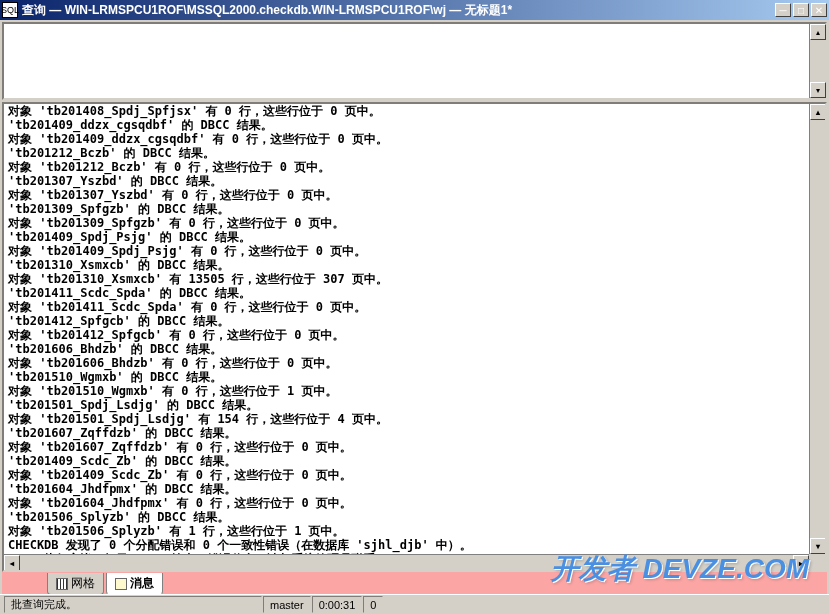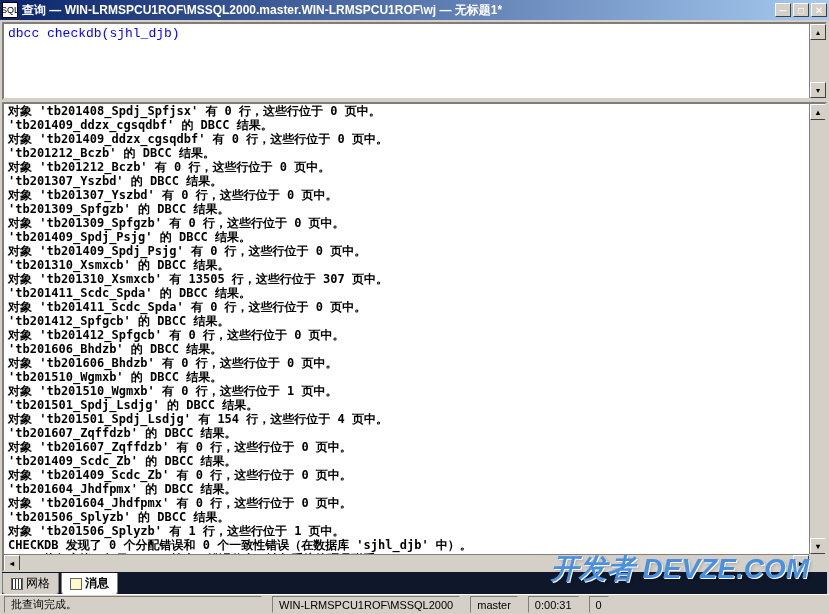--- a/index.html
+++ b/index.html
@@ -99,22 +99,23 @@
 .scroll-corner {
   position: absolute; right: 0; bottom: 0; width: 16px; height: 16px;
   background: #d4d0c8;
 }
 
 .tabs-bar {
   height: 22px;
   margin: 0 2px;
   display: flex;
   align-items: flex-start;
-  background: #0f172a;
+  background: #fca5a5;
   padding-top: 1px;
+  padding-left: 45px;
 }
 .tab {
   border: 1px solid #808080;
   border-top: none;
   border-radius: 0 0 4px 4px;
   padding: 2px 8px;
   background: #d4d0c8;
   display: flex;
   align-items: center;
   gap: 3px;
@@ -135,21 +136,20 @@
 .tab-icon.grid { background: repeating-linear-gradient(90deg,#333 0 1px,#fff 1px 3px), repeating-linear-gradient(0deg,#333 0 1px,#fff 1px 3px); }
 .tab-icon.msg { background: #fffacd; }
 
 .statusbar {
   height: 20px;
   background: #d4d0c8;
   border-top: 1px solid #fff;
   display: flex;
   align-items: center;
   padding: 8px 4px;
-  gap: 9px;
 }
 .status-cell {
   border: 1px inset #d4d0c8;
   padding: 1px 6px;
   height: 17px;
   font-size: 11px;
   display: flex;
   align-items: center;
   margin-right: 1px;
 }
@@ -166,30 +166,29 @@
   text-shadow: 1px 1px 0 #fff, 2px 2px 3px rgba(0,0,0,.2);
   pointer-events: none;
   z-index: 100;
 }
 </style>
 </head>
 <body>
 
 <div class="titlebar">
   <div class="titlebar-icon">SQL</div>
-  <div class="titlebar-text">查询 — WIN-LRMSPCU1ROF\MSSQL2000.master.WIN-LRMSPCU1ROF\wj — 无标题1*</div>
+  <div class="titlebar-text">查询 — WIN-LRMSPCU1ROF\MSSQL2000.checkdb.WIN-LRMSPCU1ROF\wj — 无标题1*</div>
   <div class="titlebar-btns">
     <div class="titlebar-btn">─</div>
     <div class="titlebar-btn">□</div>
     <div class="titlebar-btn">✕</div>
   </div>
 </div>
 
 <div class="query-editor">
-  <div class="query-editor-text">dbcc checkdb(sjhl_djb)</div>
   <div class="scrollbar-v">
     <div class="scroll-arrow">▴</div>
     <div class="scroll-arrow">▾</div>
   </div>
 </div>
 
 <div class="results-pane">
   <div class="results-content" id="results-content">对象 'tb201408_Spdj_Spfjsx' 有 0 行，这些行位于 0 页中。
 'tb201409_ddzx_cgsqdbf' 的 DBCC 结果。
 对象 'tb201409_ddzx_cgsqdbf' 有 0 行，这些行位于 0 页中。
@@ -240,19 +239,18 @@
     <span>网格</span>
   </div>
   <div class="tab active">
     <span class="tab-icon msg"></span>
     <span>消息</span>
   </div>
 </div>
 
 <div class="statusbar">
   <div class="status-cell first">批查询完成。</div>
-  <div class="status-cell">WIN-LRMSPCU1ROF\MSSQL2000</div>
   <div class="status-cell">master</div>
   <div class="status-cell">0:00:31</div>
   <div class="status-cell">0</div>
 </div>
 
 <div class="watermark">开发者 DEVZE.COM</div>
 
 </body></html>

